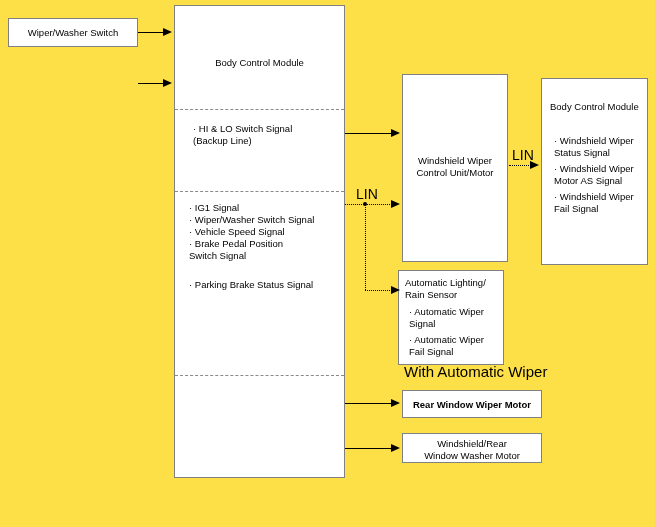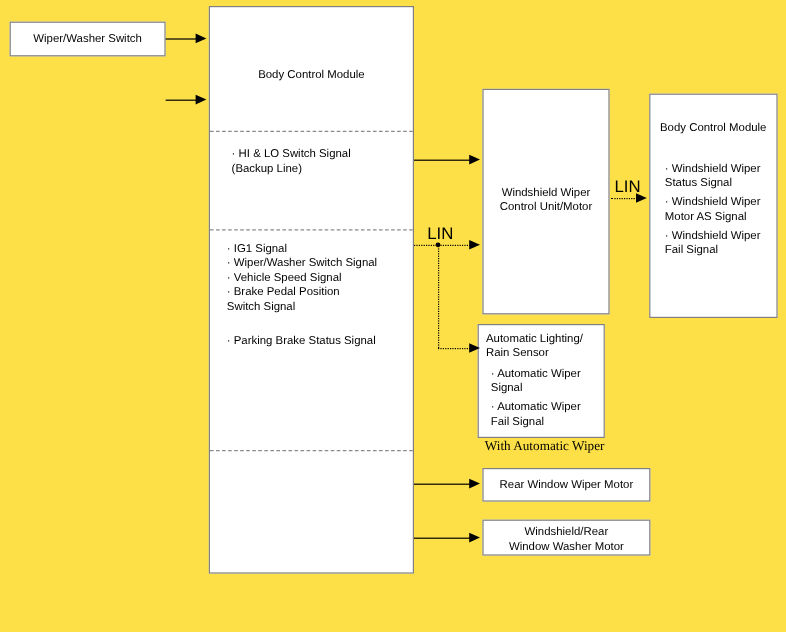--- a/index.html
+++ b/index.html
@@ -31,25 +31,24 @@
     white-space: pre-line;
     color: #000000;
   }
   .centered {
     text-align: center;
     left: 0;
     right: 0;
   }
   .plain-label {
     position: absolute;
-    font-size: 11px;
+    font-size: 15px;
     line-height: 12px;
     white-space: pre-line;
     color: #000000;
-    font-family: Liberation Serif, serif;
   }
   .divider {
     position: absolute;
     height: 0;
     border-top: 1px dashed #8a8a8a;
   }
   .conn-line {
     position: absolute;
     height: 0;
     border-top: 1.3px solid #000000;
@@ -135,21 +134,21 @@
   <div class="box" style="left:541px; top:78px; width:107px; height:187px;">
     <div class="box-label" style="left:8px; top:22px;">Body Control Module</div>
     <div class="box-label" style="left:12px; top:56px;">· Windshield Wiper
 Status Signal</div>
     <div class="box-label" style="left:12px; top:84px;">· Windshield Wiper
 Motor AS Signal</div>
     <div class="box-label" style="left:12px; top:112px;">· Windshield Wiper
 Fail Signal</div>
   </div>
 
-  <div class="box" style="left:402px; top:390px; width:140px; height:28px;">
+  <div class="box" style="left:402px; top:390px; width:140px; height:28px;font-weight:bold;">
     <div class="box-label centered" style="top:8px;">Rear Window Wiper Motor</div>
   </div>
 
   <div class="box" style="left:402px; top:433px; width:140px; height:30px;padding-left:16px;">
     <div class="box-label centered" style="top:4px;">Windshield/Rear
 Window Washer Motor</div>
   </div>
 
   <div class="conn-line" style="left:138px; top:32px; width:27px;"></div>
   <div class="arrow-head" style="left:163px; top:28px;"></div>

